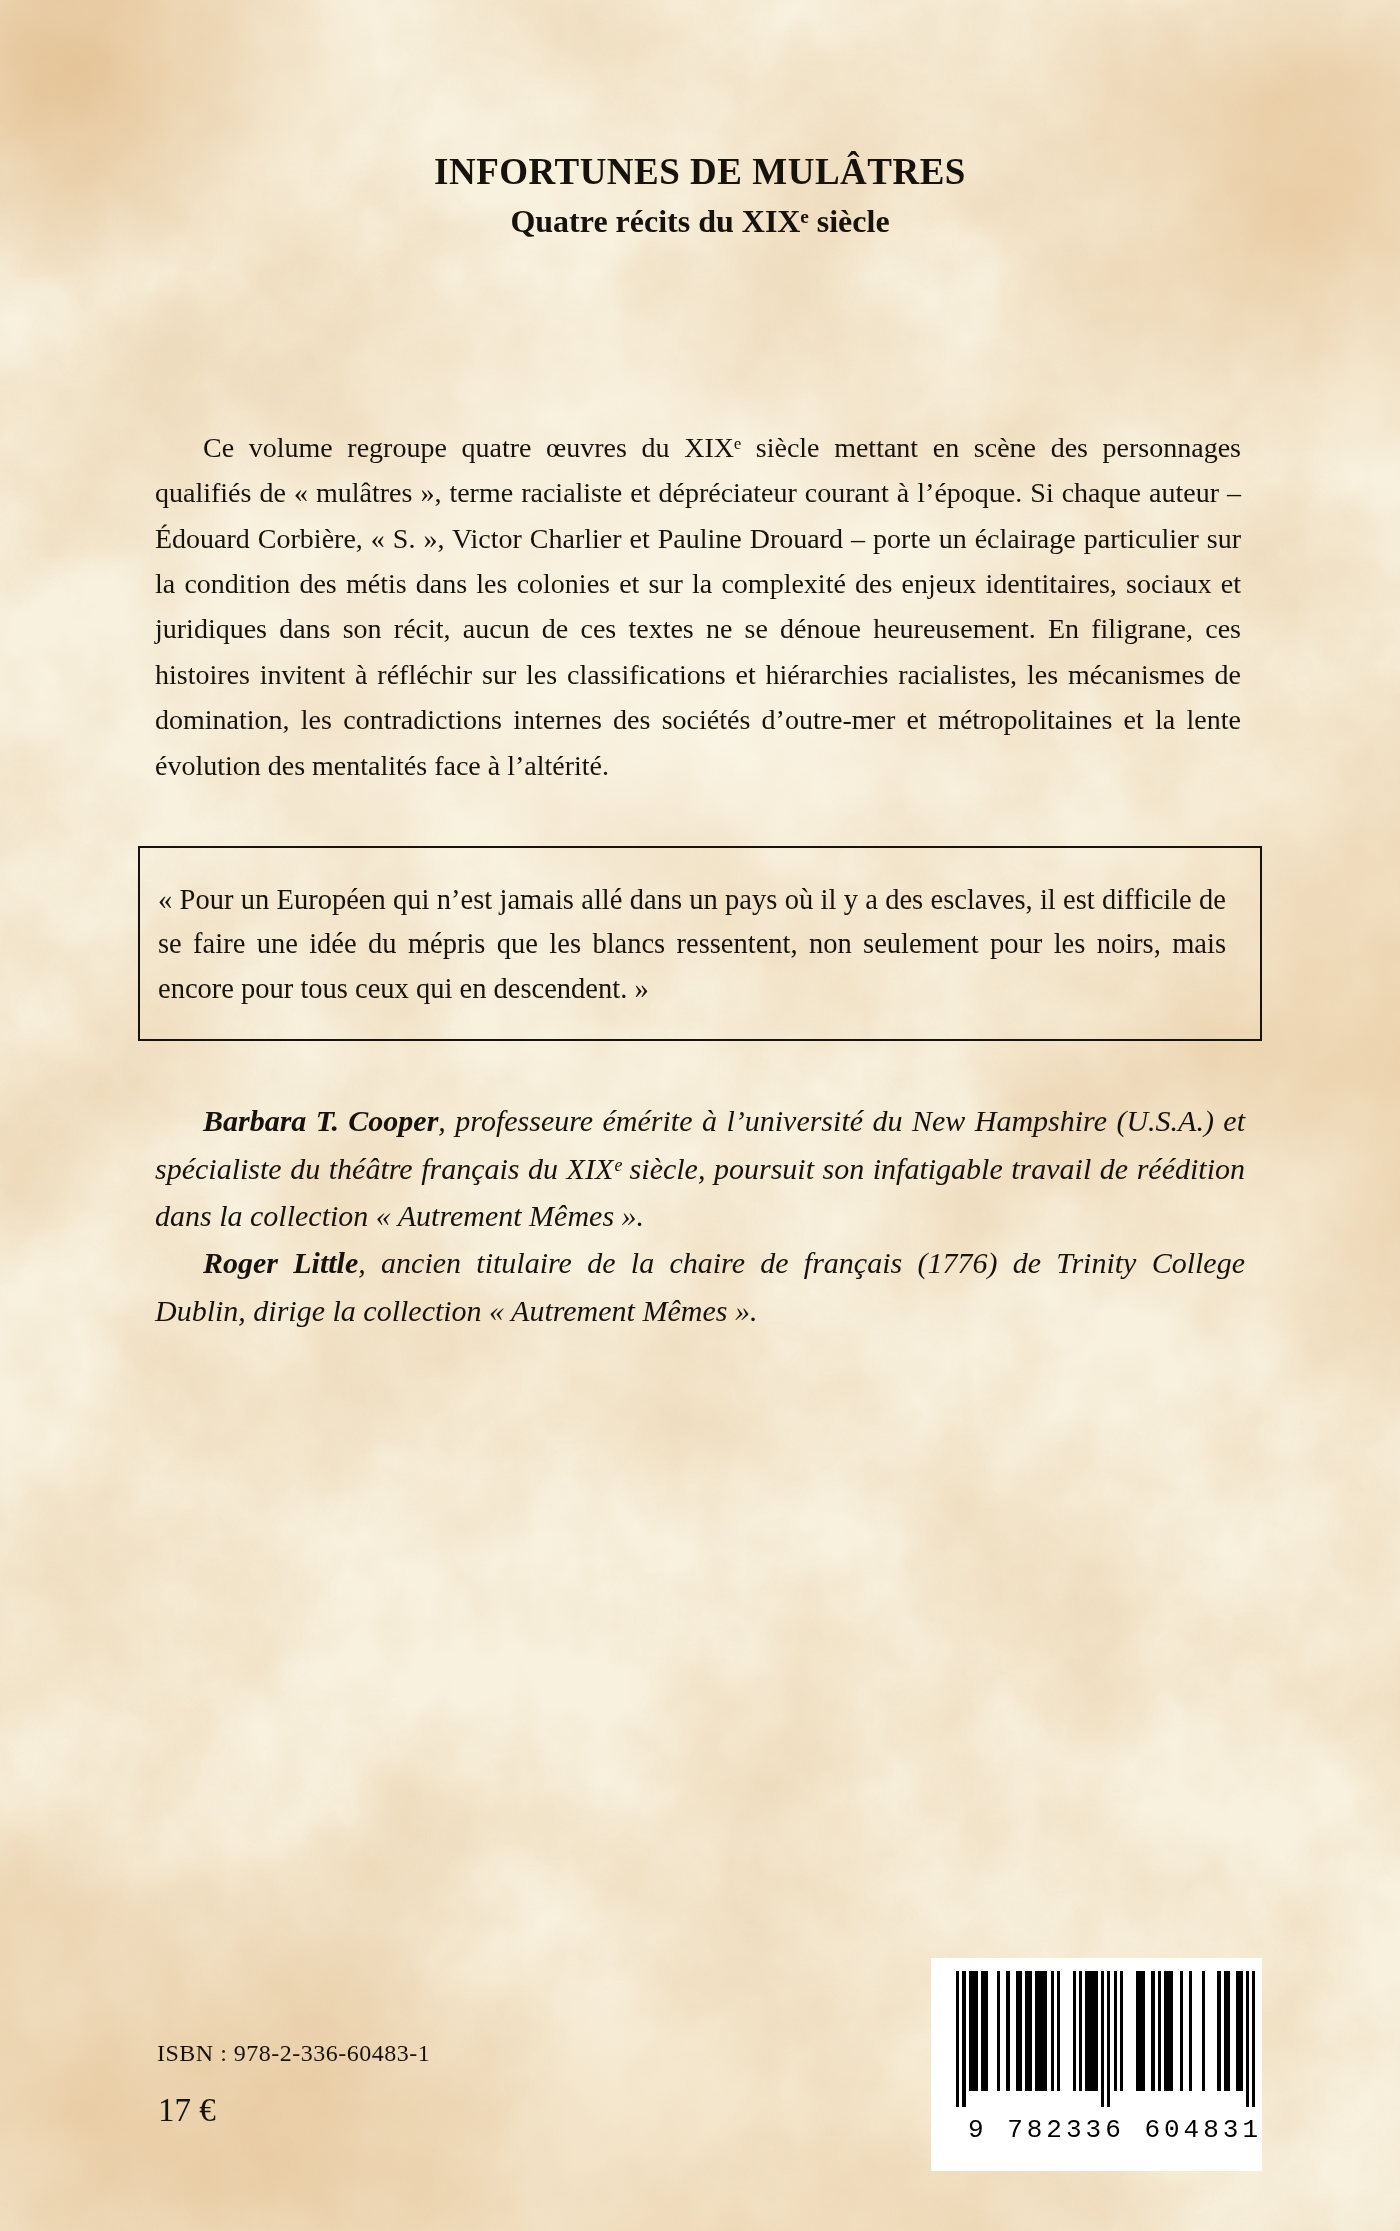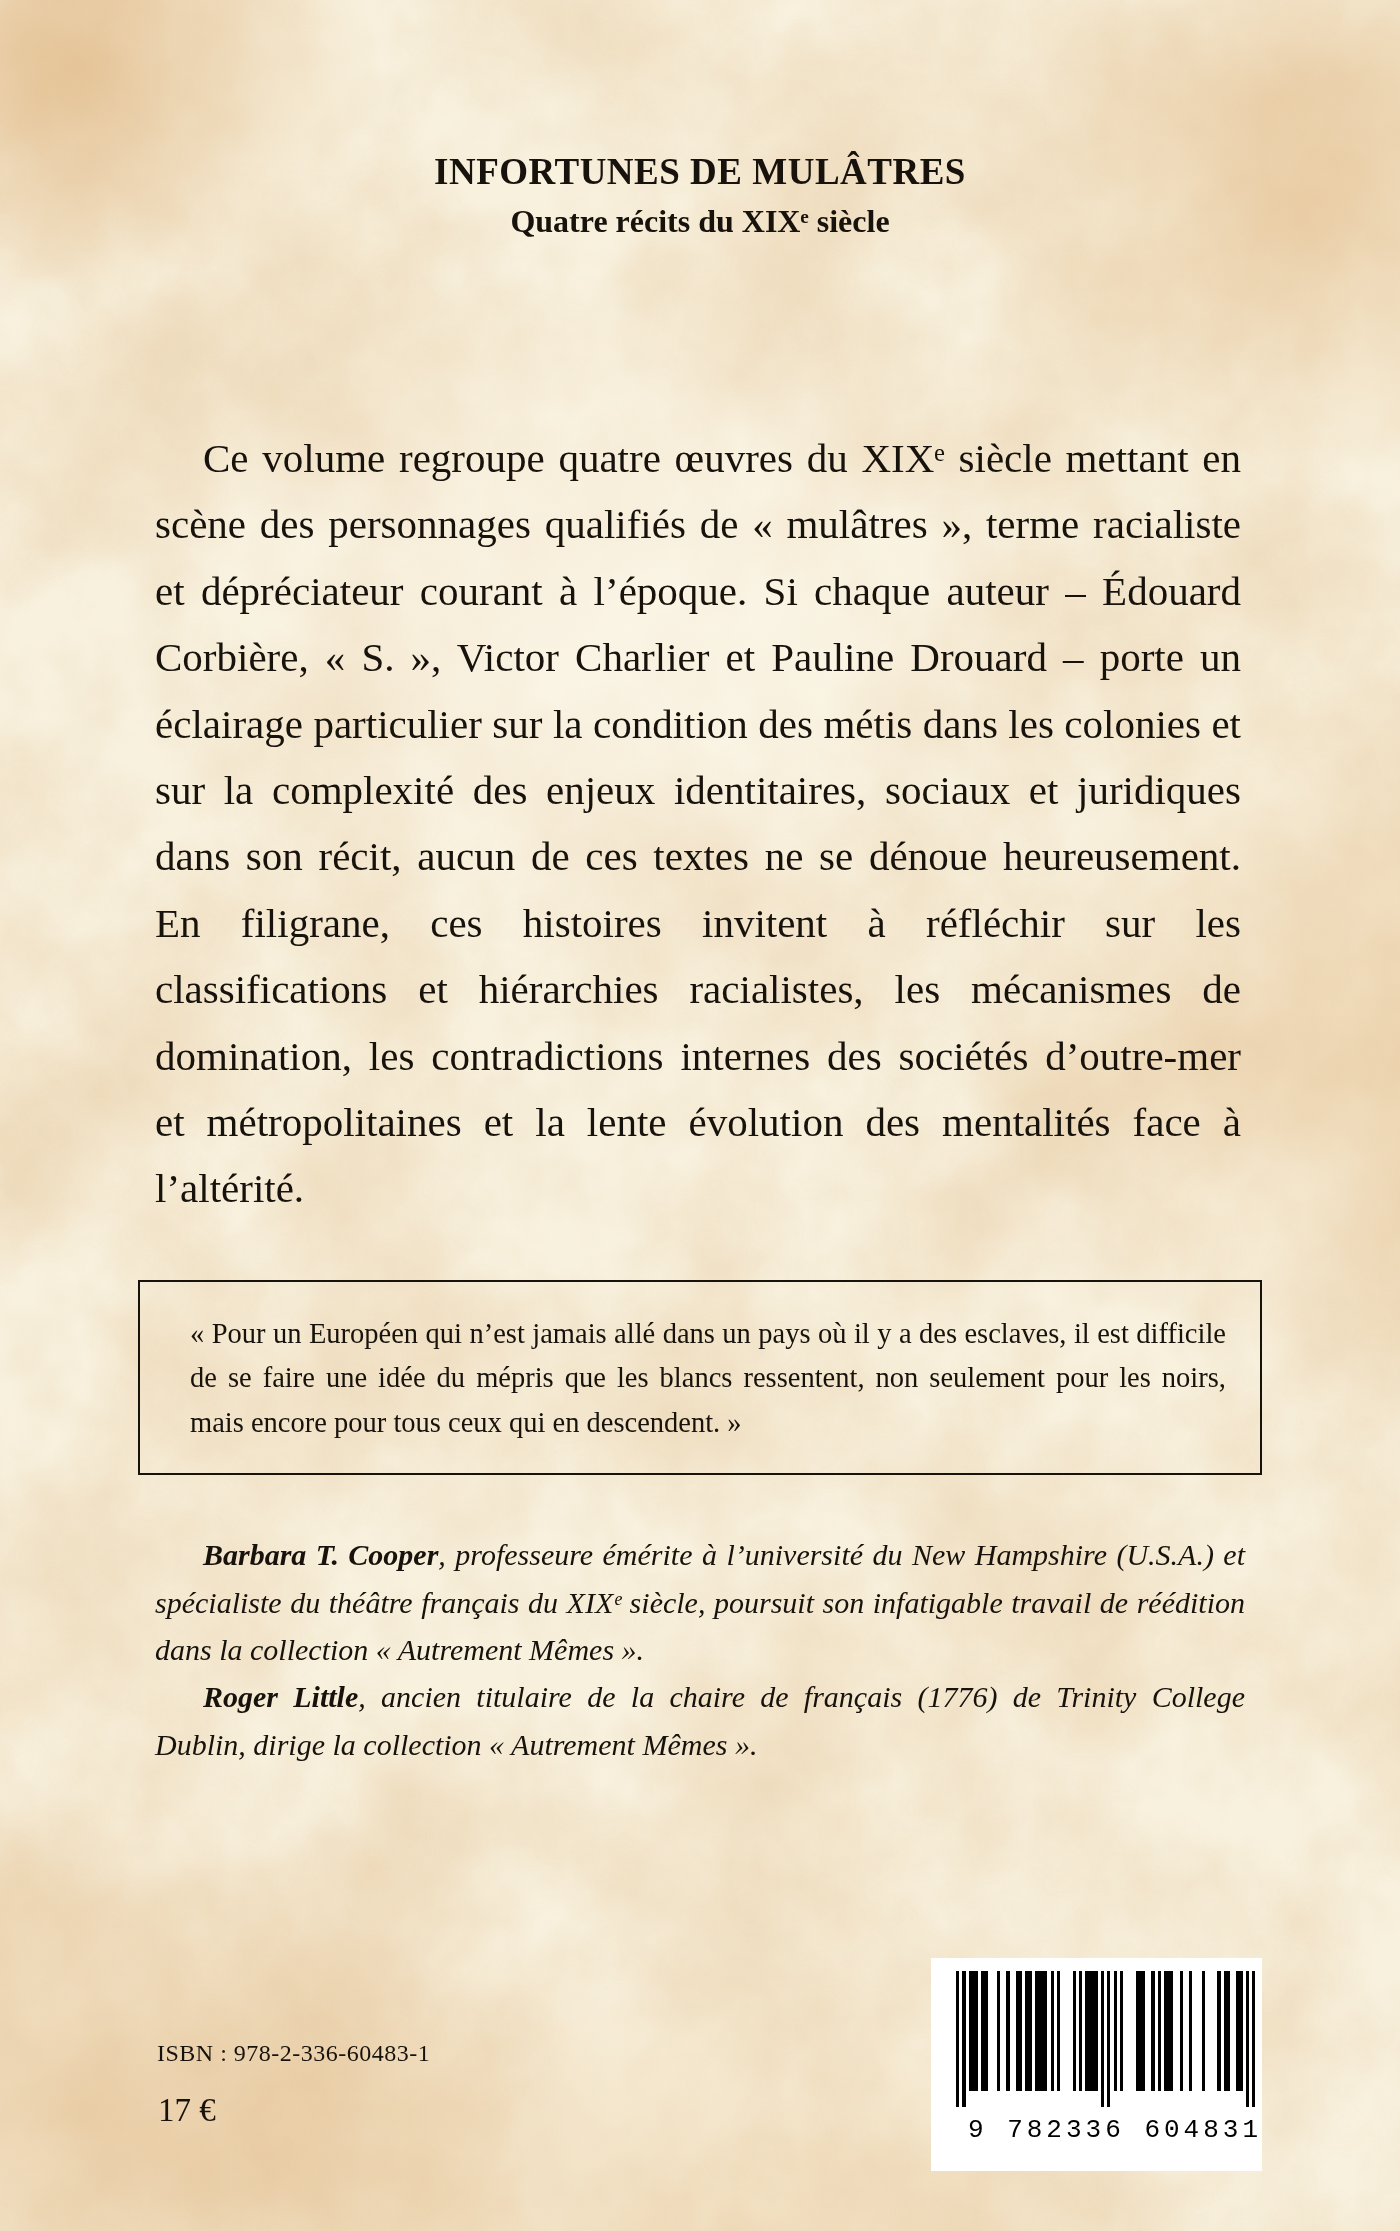--- a/index.html
+++ b/index.html
@@ -29,27 +29,27 @@
     box-sizing:border-box;
   }
   .title{
     font-size:37px;font-weight:bold;text-align:center;letter-spacing:0.5px;margin:0;
   }
   .subtitle{
     font-size:32px;font-weight:bold;text-align:center;margin:10px 0 0 0;
   }
   .synopsis{
     margin:185px 4px 0 0;
-    font-size:41px;line-height:1.62;
+    font-size:28px;line-height:1.62;
     text-align:justify;text-indent:48px;
   }
   .quote-box{
     margin:58px -17px 8px -17px;
     border:2.5px solid #17120c;
-    padding:30px 34px 28px 50px;
+    padding:30px 34px 28px 18px;
   }
   .quote-text{
     margin:0;font-size:28.5px;line-height:1.56;text-align:justify;
   }
   .quote-attr{
     margin:10px 0 0 0;font-size:28.5px;font-style:italic;text-align:right;
   }
   .bios{margin-top:56px;font-style:italic;}
   .bio{
     margin:0;font-size:30px;line-height:1.58;

